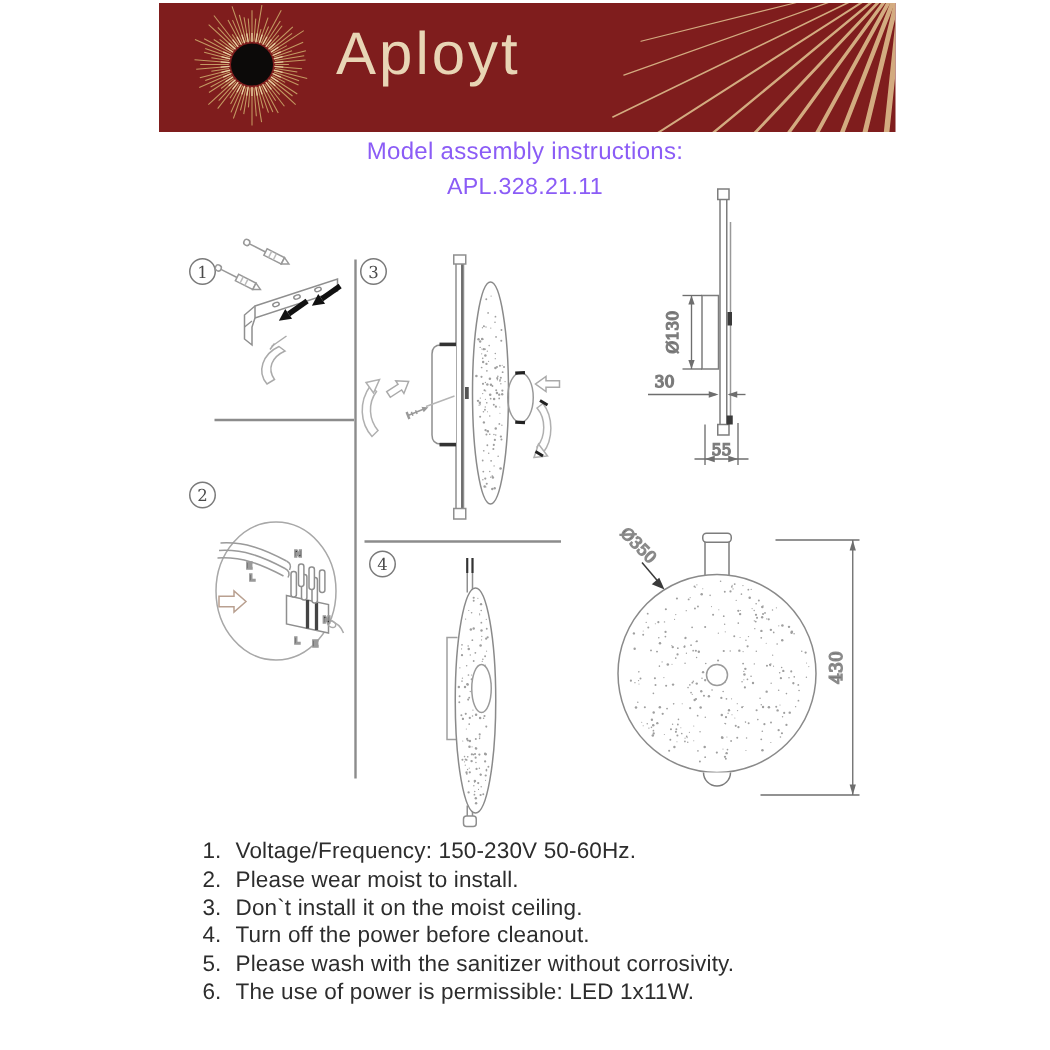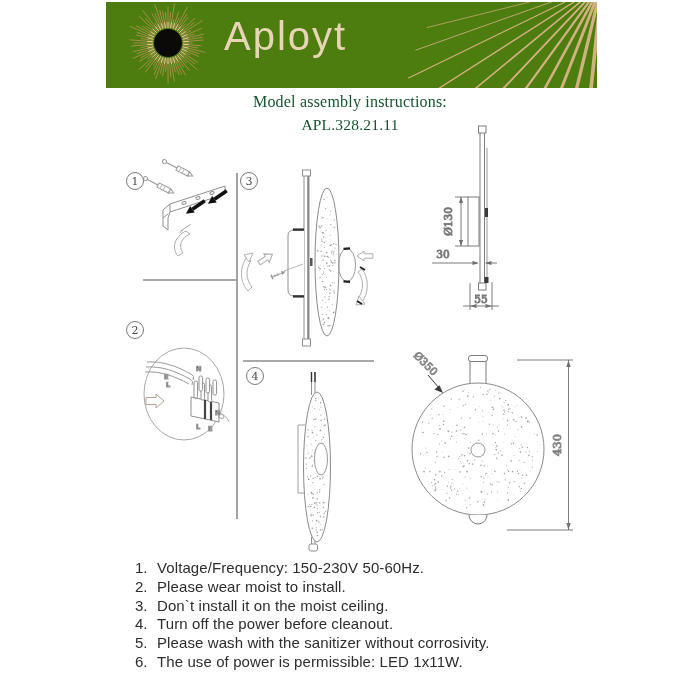--- a/index.html
+++ b/index.html
@@ -2,29 +2,29 @@
 <html><head>
 <meta charset="utf-8">
 <style>
   html,body{margin:0;padding:0;}
   body{
     width:700px;height:700px;position:relative;background:#ffffff;
     font-family:"Liberation Sans",sans-serif;overflow:hidden;
   }
   .banner{
     position:absolute;left:106px;top:2px;width:491px;height:86px;
-    background:#4d7c0f;overflow:hidden;
+    background:#7f1d1d;overflow:hidden;
   }
   .banner svg{position:absolute;left:0;top:0;}
   .brand{
     position:absolute;left:118px;top:12px;
     font-size:40px;font-weight:300;color:#e8d5b5;
     letter-spacing:2px;line-height:1.1;
   }
-  .title-block{position:absolute;left:0;top:93px;width:700px;text-align:center;color:#14532d;font-family:Liberation Serif, serif;}
+  .title-block{position:absolute;left:0;top:93px;width:700px;text-align:center;color:#8b5cf6;}
   .title-heading{font-size:16px;font-weight:500;letter-spacing:.2px;}
   .title-model{font-size:15.5px;font-weight:500;margin-top:5px;letter-spacing:.2px;}
   #diagram{position:absolute;left:0;top:125px;}
   .instructions{
     position:absolute;left:135px;top:559px;width:480px;
     color:#2d2d2d;font-size:15px;line-height:18.8px;
   }
   .inst-row{display:flex;}
   .inst-num{width:22px;flex:0 0 22px;}
   .inst-text{flex:1;letter-spacing:.1px;}

